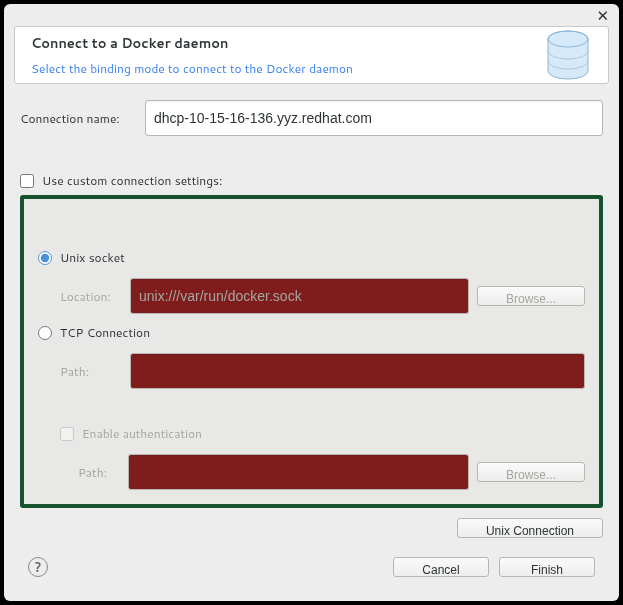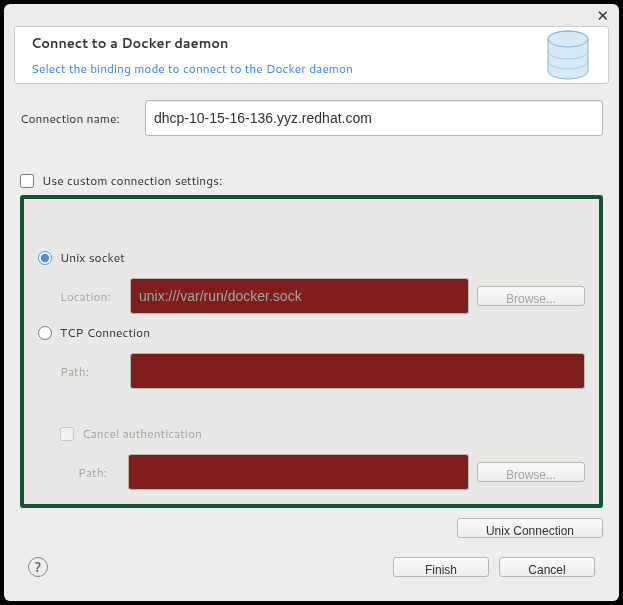--- a/index.html
+++ b/index.html
@@ -256,21 +256,21 @@
           <span class="radio-label">TCP Connection</span>
         </div>
 
         <div class="group-inner-row indent1">
           <span class="group-label disabled-text">Path:</span>
           <input type="text" class="flex-input" disabled="" style="margin-right: 0px;" value="">
         </div>
 
         <div class="checkbox-row indent1" style="margin-bottom:12px;">
           <input type="checkbox" disabled="" style="">
-          <span class="checkbox-label-disabled">Cancel authentication</span>
+          <span class="checkbox-label-disabled">Enable authentication</span>
         </div>
 
         <div class="group-inner-row indent2" style="margin-bottom:0;align-items:center;">
           <span class="group-label disabled-text" style="width:50px;">Path:</span>
           <input type="text" class="flex-input" disabled="" value="" style="">
           <button class="btn" disabled="">Browse...</button>
         </div>
 
       </div>
 
@@ -278,18 +278,18 @@
         <button class="btn">Unix Connection</button>
       </div>
 
     </div>
 
     <div class="spacer"></div>
 
     <div class="footer">
       <div class="help-icon">?</div>
       <div class="spacer"></div>
+      <button class="btn btn-wide">Cancel</button>
       <button class="btn btn-wide">Finish</button>
-      <button class="btn btn-wide">Cancel</button>
     </div>
 
   </div>
 </div>
 
 </body></html>

